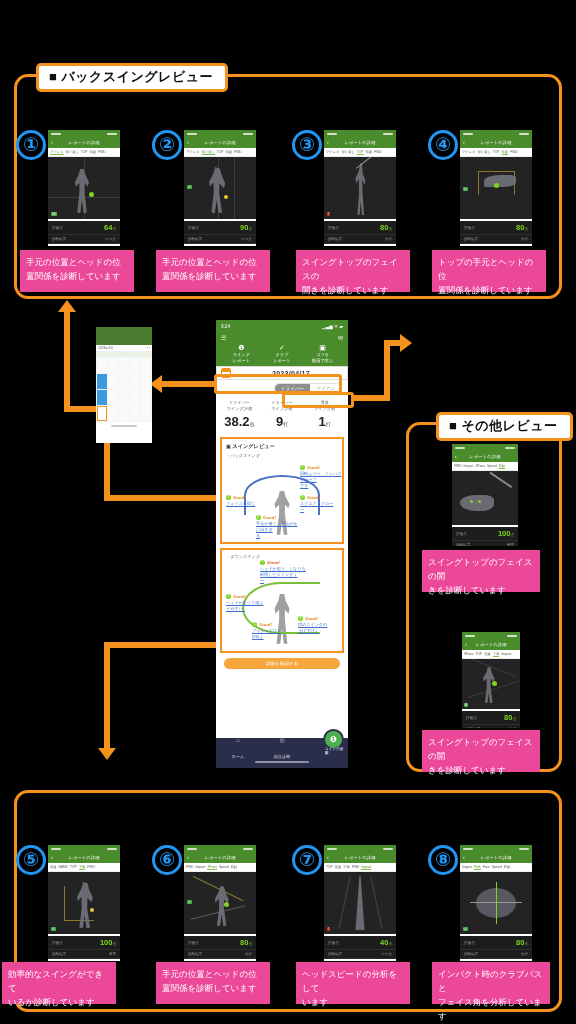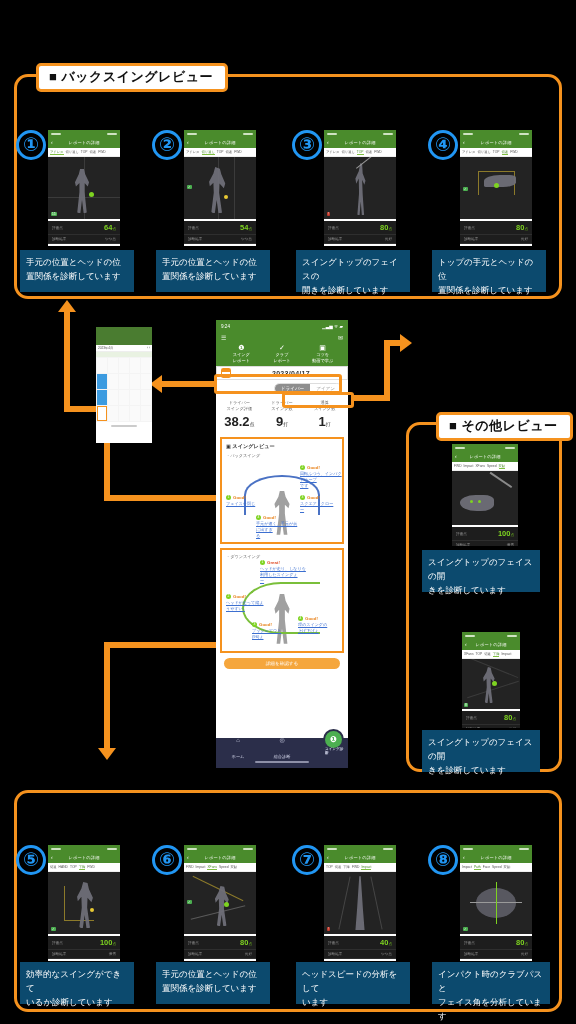--- a/index.html
+++ b/index.html
@@ -45,21 +45,21 @@
     display: flex; align-items: center; justify-content: center;
     background: #000;
     z-index: 5;
     font-family: "DejaVu Sans", sans-serif;
   }
   .numcirc span { line-height: 1; transform: translateY(-1px); }
 
   
   .caption {
     position: absolute;
-    background: #0c4a6e;
+    background: #ec4899;
     color: #fff;
     font-size: 8.5px;
     line-height: 1.65;
     padding: 5px 5px 19px 6px;
     z-index: 4;
   }
 
   
   .phone {
     position: absolute;
@@ -300,21 +300,21 @@
       <div class="gline" style="left:34px;top:0;width:1px;height:62px;"></div>
       <div class="gline" style="left:50px;top:0;width:1px;height:62px;"></div>
       <div class="sil" style="left:24px;top:10px;width:18px;height:46px;
            clip-path:polygon(40% 0,66% 4%,74% 16%,96% 36%,88% 46%,64% 36%,62% 56%,78% 100%,58% 100%,48% 72%,38% 100%,18% 100%,32% 56%,30% 34%,10% 42%,6% 32%,30% 14%);"></div>
       <div class="dot-y" style="left:40px;top:38px;"></div>
       <div class="badge-g" style="left:3px;top:28px;">✓</div>
     </div>
     <div class="ph-rows">
       <div class="ph-row">
         <span class="lbl">評価点</span>
-        <span class="val"><span>54</span><small>点</small></span>
+        <span class="val"><span>90</span><small>点</small></span>
       </div>
       <div class="ph-row">
         <span class="lbl">診断結果</span>
         <span class="val2">やや悪</span>
       </div>
     </div>
   </div>
   <div class="caption" style="left:156px;top:250px;width:114px;height:42px;white-space:pre-line;"><span>手元の位置とヘッドの位
 置関係を診断しています</span></div>
 
@@ -713,21 +713,21 @@
       <div class="ph-row">
         <span class="lbl">評価点</span>
         <span class="val"><span>100</span><small>点</small></span>
       </div>
       <div class="ph-row">
         <span class="lbl">診断結果</span>
         <span class="val2">優秀</span>
       </div>
     </div>
   </div>
-  <div class="caption" style="left:20px;top:962px;width:114px;height:42px;white-space:pre-line;"><span>効率的なスイングができて
+  <div class="caption" style="left:2px;top:962px;width:114px;height:42px;white-space:pre-line;"><span>効率的なスイングができて
 いるか診断しています</span></div>
 
   <div class="numcirc" style="left:152px;top:845px;">
     <span>⑥</span>
     </div>
   <div class="phone" style="left:184px;top:845px;width:72px;height:116px;">
     <div class="ph-status">
         <i></i>
         <i></i>
       </div>

